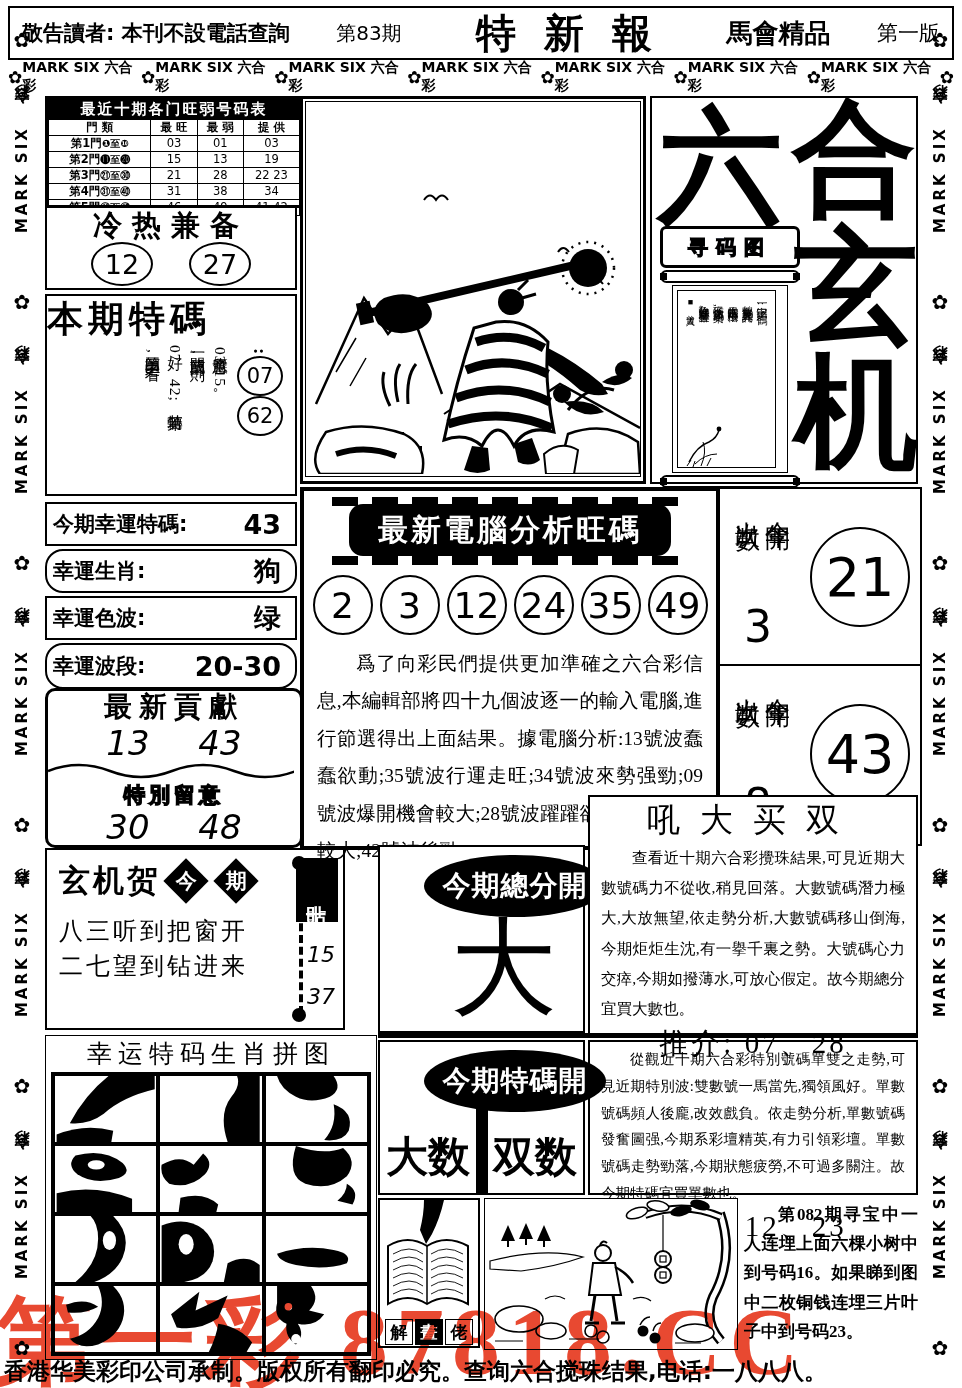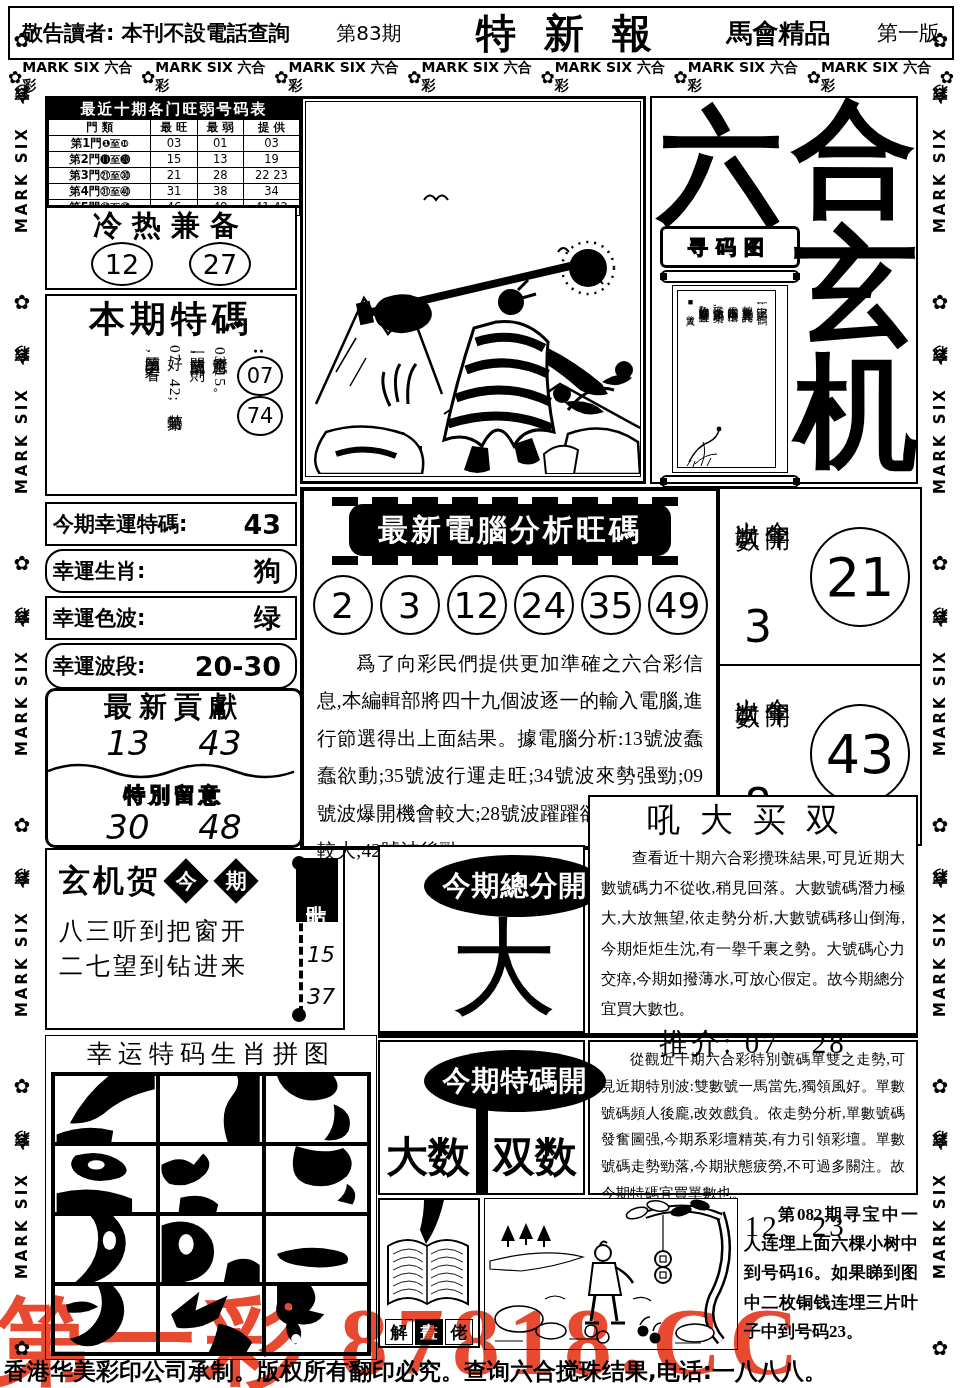--- a/index.html
+++ b/index.html
@@ -33,21 +33,21 @@
   #hot-box .gate{font-weight:bold;white-space:nowrap;}
   #hot-box .rng{font-size:10px;}
   
   #coldhot{left:45px;top:206px;width:252px;height:84px;}
   #coldhot .t{font-size:29px;font-weight:bold;letter-spacing:10px;text-align:center;line-height:34px;}
   #coldhot .row{display:flex;justify-content:space-around;padding:0 26px;}
   .circle{border:2px solid #000;border-radius:50%;display:flex;align-items:center;justify-content:center;background:#fff;}
   #coldhot .circle{width:58px;height:40px;font-size:27px;}
   
   #special{left:45px;top:294px;width:252px;height:202px;}
-  #special .t{font-size:36px;font-weight:bold;letter-spacing:5px;text-align:center;line-height:46px;}
+  #special .t{font-size:36px;font-weight:bold;letter-spacing:5px;text-align:left;line-height:46px;}
   #special .cols{display:flex;flex-direction:row;justify-content:space-between;padding:2px 10px 4px 14px;height:148px;box-sizing:border-box;}
   #special .vwrap{flex:1;writing-mode:vertical-rl;font-size:15.5px;letter-spacing:1px;line-height:1.0;}
   #special .vwrap>div{margin:0 7px;height:140px;}
   #special .provide{width:50px;display:flex;flex-direction:column;align-items:center;}
   #special .provide .lbl{writing-mode:vertical-rl;font-size:19px;font-weight:bold;letter-spacing:2px;}
   #special .provide .circle{width:42px;height:36px;font-size:21px;margin-top:0;}
   
   .lucky{left:45px;width:252px;height:44px;border:2px solid #000;display:flex;align-items:center;
          justify-content:space-between;padding:0 14px 0 6px;box-sizing:border-box;background:#fff;}
   .lucky .lbl{font-size:21px;font-weight:bold;}
@@ -266,21 +266,21 @@
     <div class="cols">
       <div class="vwrap serif">
         <div>應留意03,15。</div>
         <div>一門或第三門,則</div>
         <div>好07、42;若轉第</div>
         <div>第三門之中,看</div>
       </div>
       <div class="provide">
         <span class="lbl serif">提供:</span>
         <span class="circle">07</span>
-        <span class="circle">74</span>
+        <span class="circle">62</span>
       </div>
     </div>
   </div>
 
   <div class="lucky abs" style="top:502px;">
     <span class="lbl">今期幸運特碼:</span>
     <span class="val">43</span>
   </div>
   <div class="lucky abs round" style="top:549px;">
     <span class="lbl">幸運生肖:</span>

